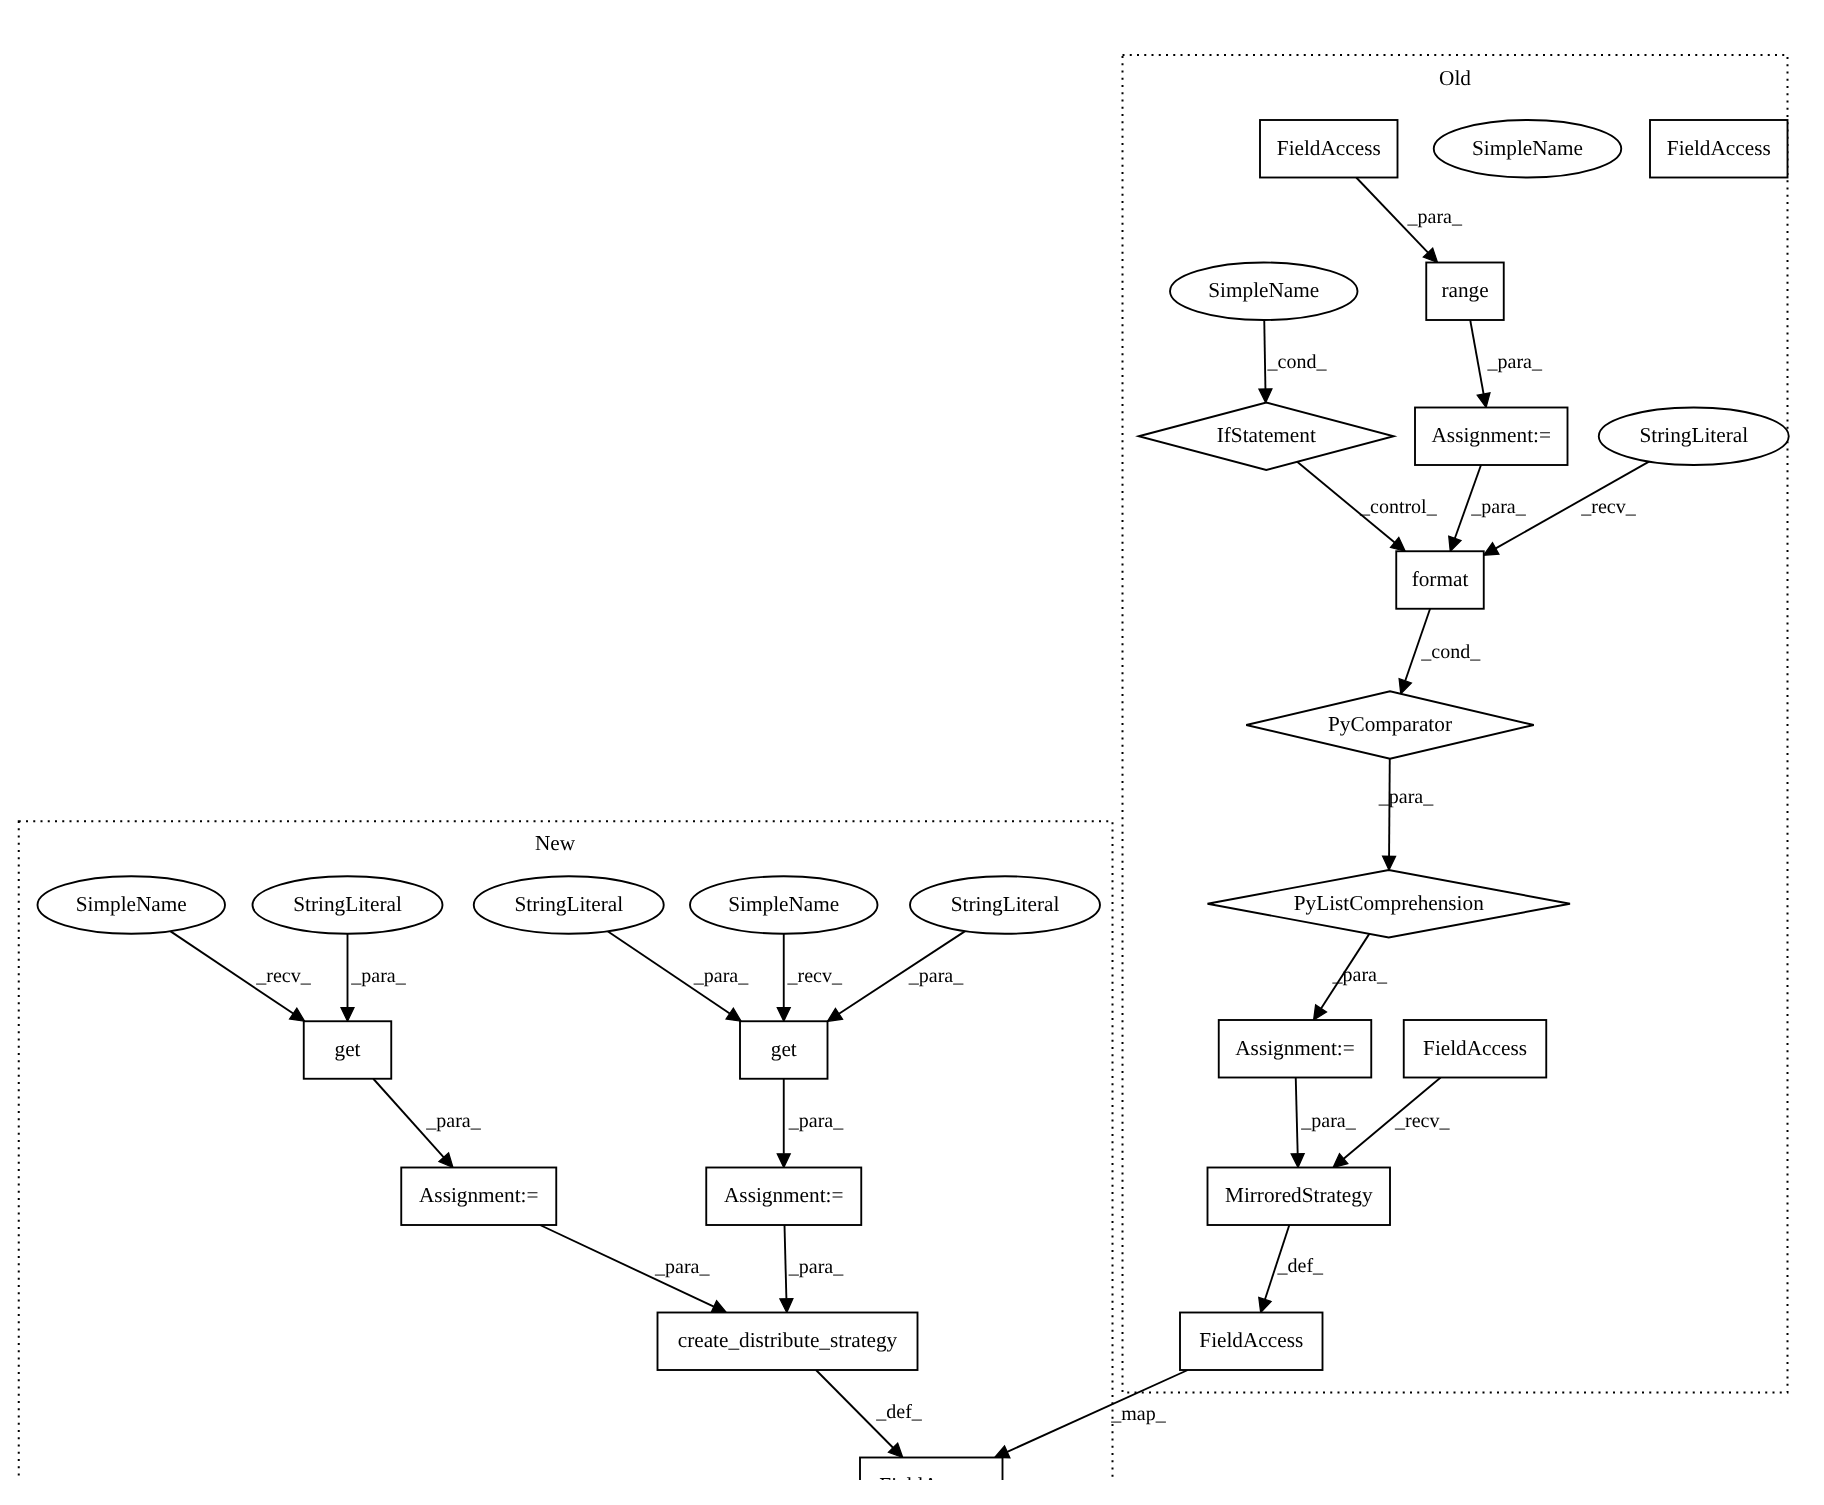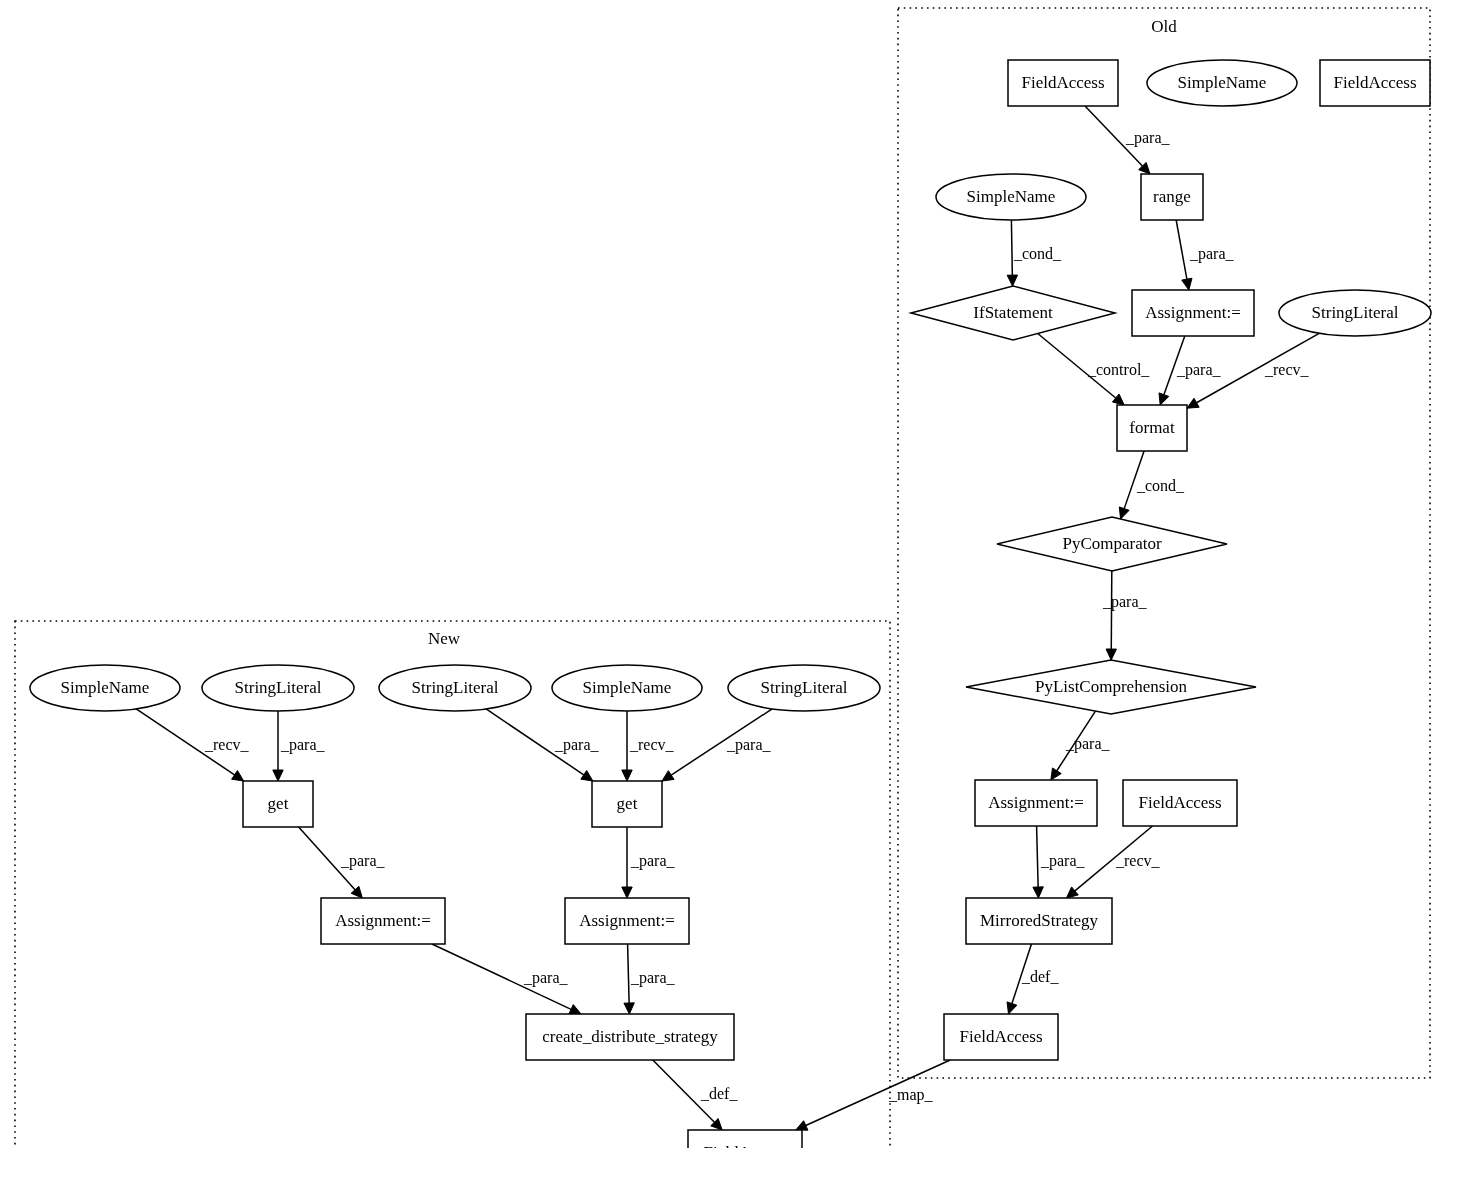--- a/index.html
+++ b/index.html
@@ -8,20 +8,21 @@
     padding: 0;
     background: #ffffff;
   }
   #canvas-wrap {
     position: relative;
     width: 1459px;
     height: 1148px;
     background: #ffffff;
     font-family: "Liberation Serif", "DejaVu Serif", serif;
     overflow: hidden;
+    margin-top: 36px;
   }
   svg#graph {
     position: absolute;
     left: 0;
     top: 0;
     width: 1459px;
     height: 1204px;
   }
   .cluster-rect {
     fill: none;

